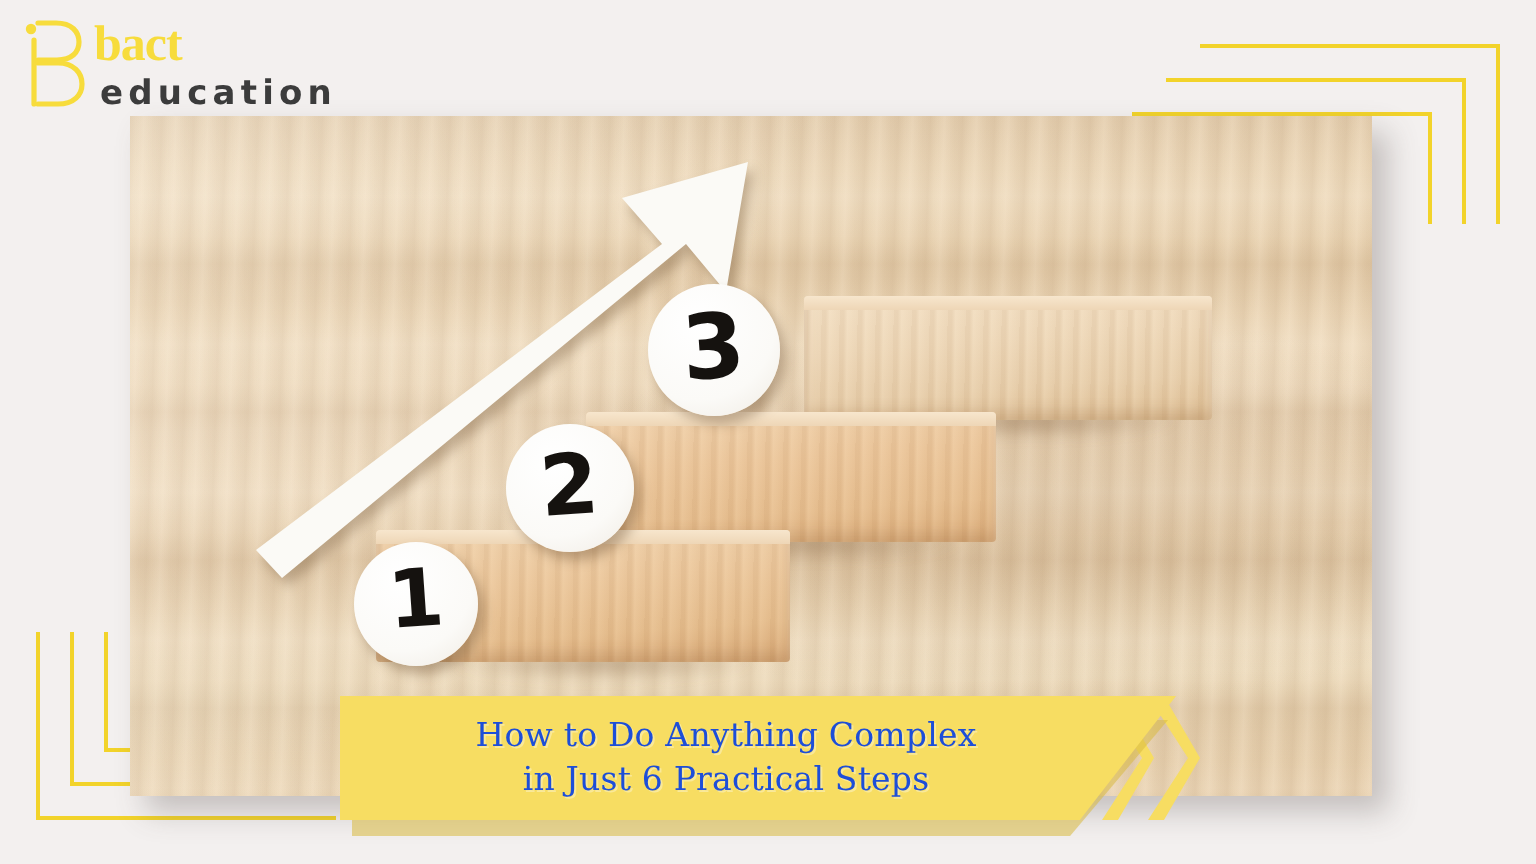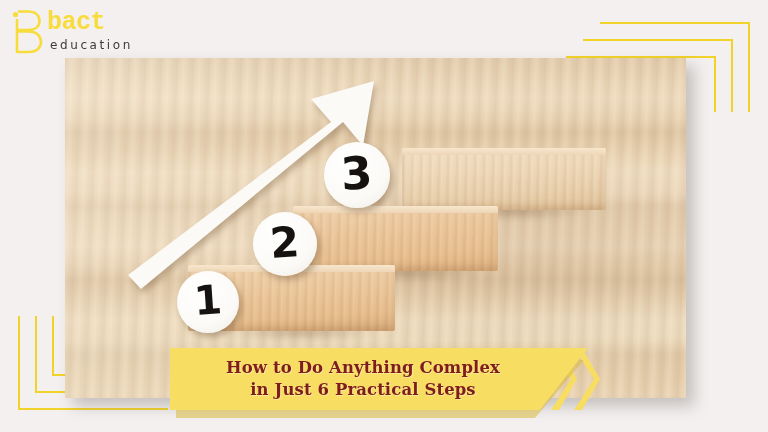--- a/index.html
+++ b/index.html
@@ -23,24 +23,24 @@
 
   #corner-bl{bottom:0;left:0;width:200px;height:120px;}
   #corner-bl .bracket{border-bottom-width:2.5px;border-left-width:2.5px;}
   #corner-bl .b1{bottom:22px;left:18px;width:148px;height:92px;}
   #corner-bl .b2{bottom:39px;left:35px;width:148px;height:75px;}
   #corner-bl .b3{bottom:56px;left:52px;width:148px;height:58px;}
 
   
   #logo{position:absolute;left:10px;top:8px;width:175px;height:48px;}
   #logo-mark{position:absolute;left:0;top:0;width:34px;height:46px;}
-  #logo-word{position:absolute;left:37px;top:2px;font-family:Liberation Mono, monospace;
+  #logo-word{position:absolute;left:37px;top:2px;font-family:Liberation Serif, serif;
     font-size:25px;font-weight:700;color:#f7dc3c;letter-spacing:-0.5px;line-height:1;}
   #logo-sub{position:absolute;left:40px;top:31px;font-family:"DejaVu Sans",sans-serif;
-    font-size:12px;font-weight:400;color:#3c3c3c;letter-spacing:2.6px;line-height:1;}
+    font-size:17px;font-weight:700;color:#3c3c3c;letter-spacing:2.6px;line-height:1;}
 
   
   #photo{
     position:absolute;left:65px;top:58px;width:621px;height:340px;
     overflow:hidden;
     box-shadow:8px 8px 14px rgba(90,80,75,.30);
     background:#e8d3b4;
   }
   
   #wood{
@@ -116,22 +116,22 @@
     background:#d9b93f;opacity:.55;
     clip-path:polygon(0 0, 100% 0, 88% 100%, 0 100%);
   }
   #banner{
     position:absolute;left:170px;top:348px;width:418px;height:62px;
     background:#f7dd62;
     clip-path:polygon(0 0, 100% 0, 88.5% 100%, 0 100%);
     display:flex;flex-direction:column;align-items:center;justify-content:center;
   }
   #banner .line{
-    font-family:"DejaVu Serif",serif;font-weight:700;font-size:16.5px;
-    color:#7f1d1d;line-height:1.35;letter-spacing:.1px;
+    font-family:"DejaVu Serif",serif;font-weight:400;font-size:16.5px;
+    color:#1d4ed8;line-height:1.35;letter-spacing:.1px;
     text-shadow:1px 1px 0 rgba(255,255,255,.35);
     white-space:nowrap;
     transform:translateX(-16px);
   }
   .chev{position:absolute;width:26px;height:62px;top:348px;}
   .chev svg{display:block;}
   #chev1{left:528px;}
   #chev2{left:551px;}
   #chev3{left:574px;}
 </style>

